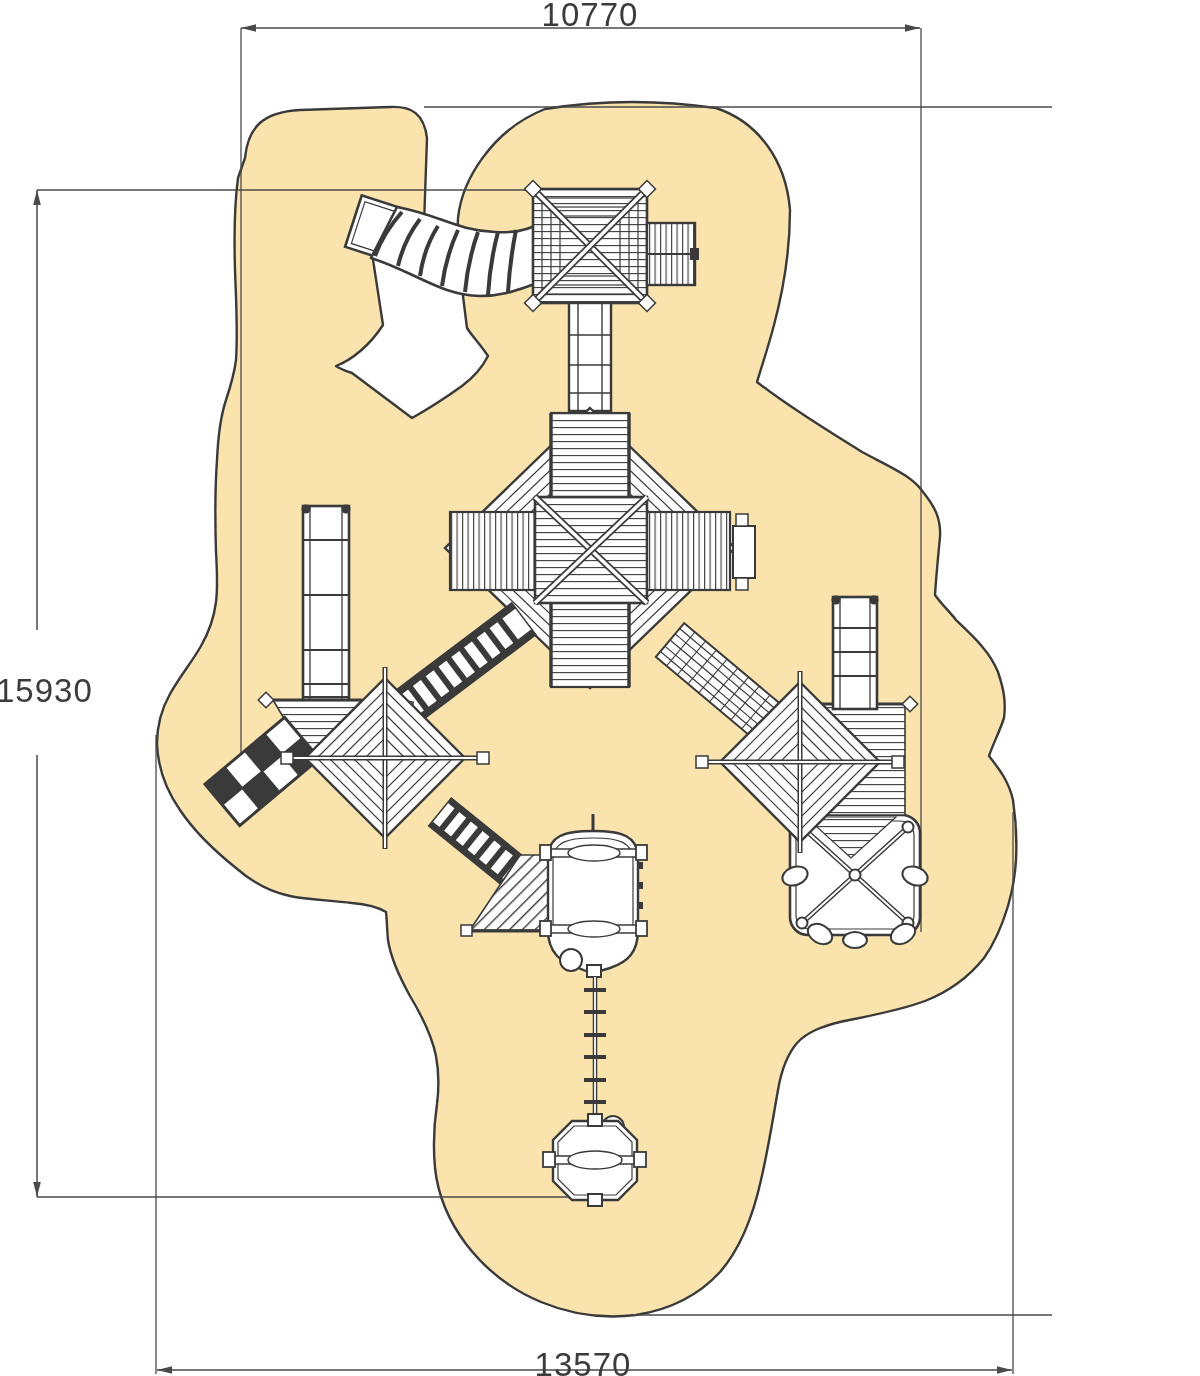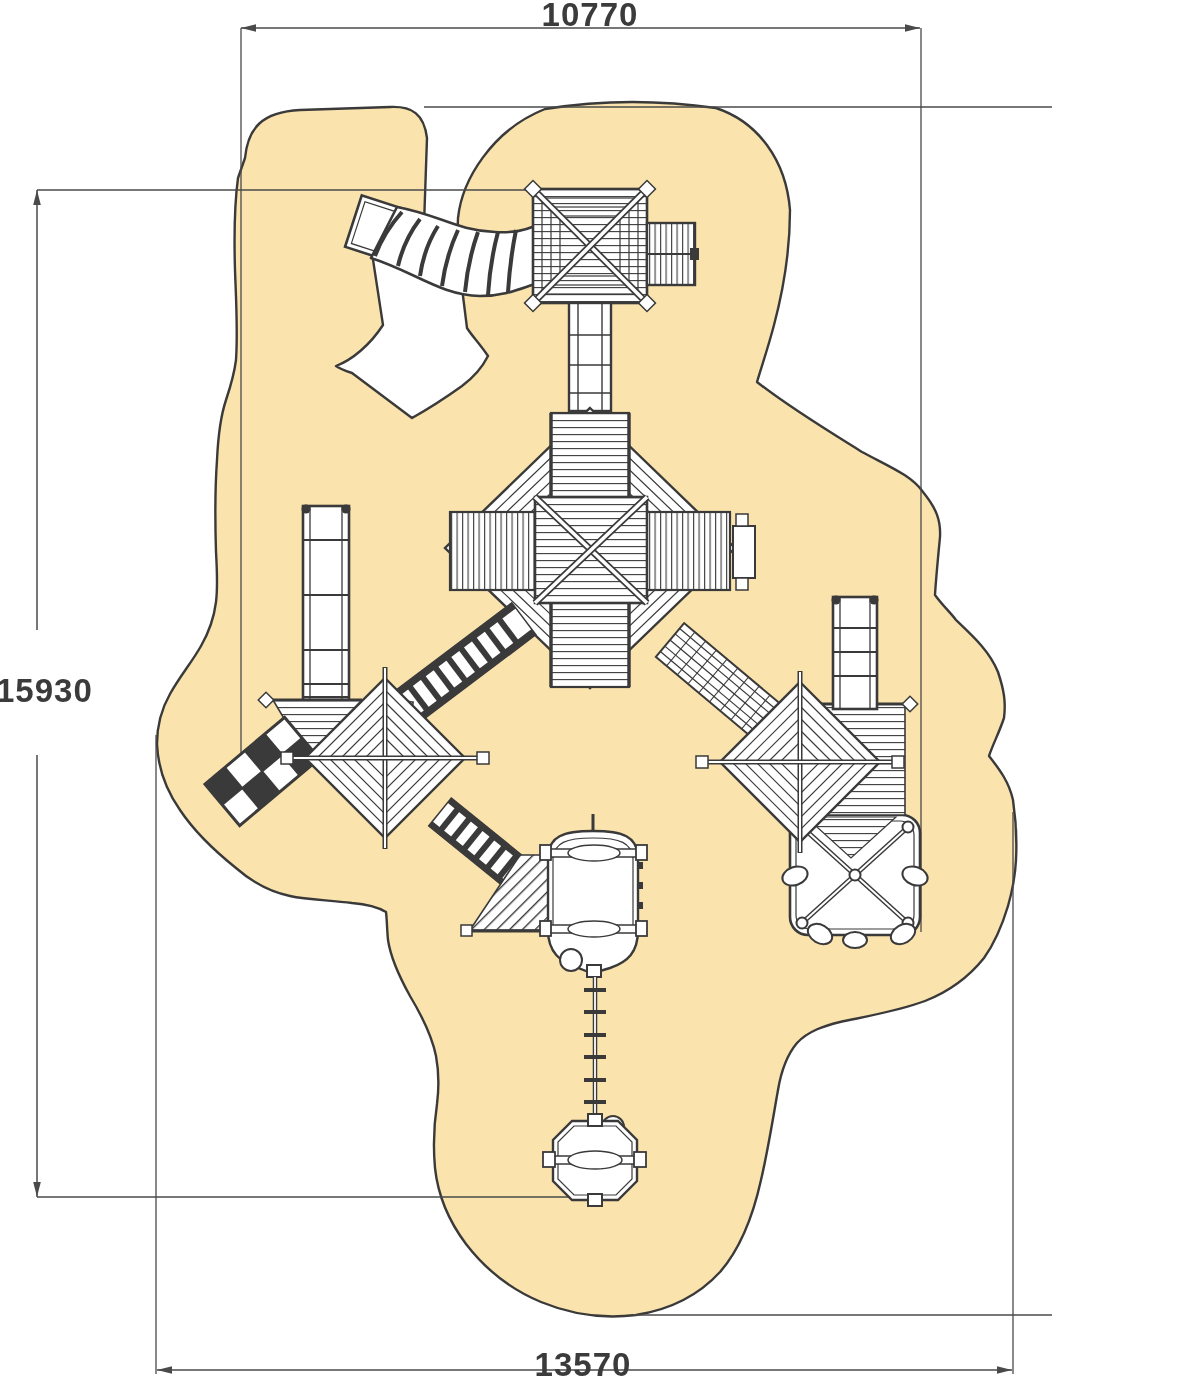--- a/index.html
+++ b/index.html
@@ -1,17 +1,17 @@
 <!DOCTYPE html>
 <html><head>
 <meta charset="utf-8">
 <style>
   html,body{margin:0;padding:0;background:#ffffff;}
   #canvas{position:relative;width:1052px;height:1376px;background:#fff;overflow:hidden;
-          font-family:"Liberation Sans", sans-serif;font-weight:bold;}
+          font-family:"Liberation Sans", sans-serif;}
   #drawing{position:absolute;left:0;top:0;}
   .dim-label{position:absolute;color:#3b3b3b;font-size:33px;letter-spacing:1px;
              text-align:center;white-space:nowrap;}
 </style>
 </head>
 <body>
 
 <div id="canvas">
 
 <svg id="drawing" width="1200" height="1376" viewBox="0 0 1200 1376">

